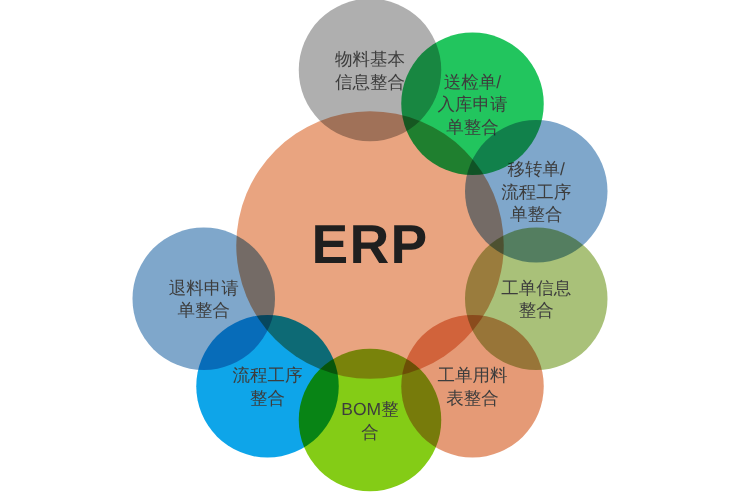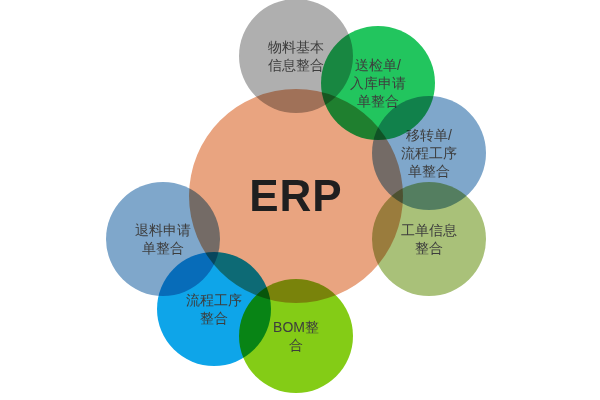--- a/index.html
+++ b/index.html
@@ -91,20 +91,24 @@
     <span class="node-label">移转单/
 流程工序
 单整合</span>
   </div>
 
   <div class="circle node node-3" style="background-color: rgb(169, 193, 121);">
     <span class="node-label">工单信息
 整合</span>
   </div>
 
+  <div class="circle node node-4" style="background-color: rgb(229, 154, 118);">
+    <span class="node-label">工单用料
+表整合</span>
+  </div>
 
   <div class="circle node node-5" style="background-color: #84cc16;">
     <span class="node-label">BOM整
 合</span>
   </div>
 
   <div class="circle node node-6" style="background-color: #0ea5e9;">
     <span class="node-label">流程工序
 整合</span>
   </div>

